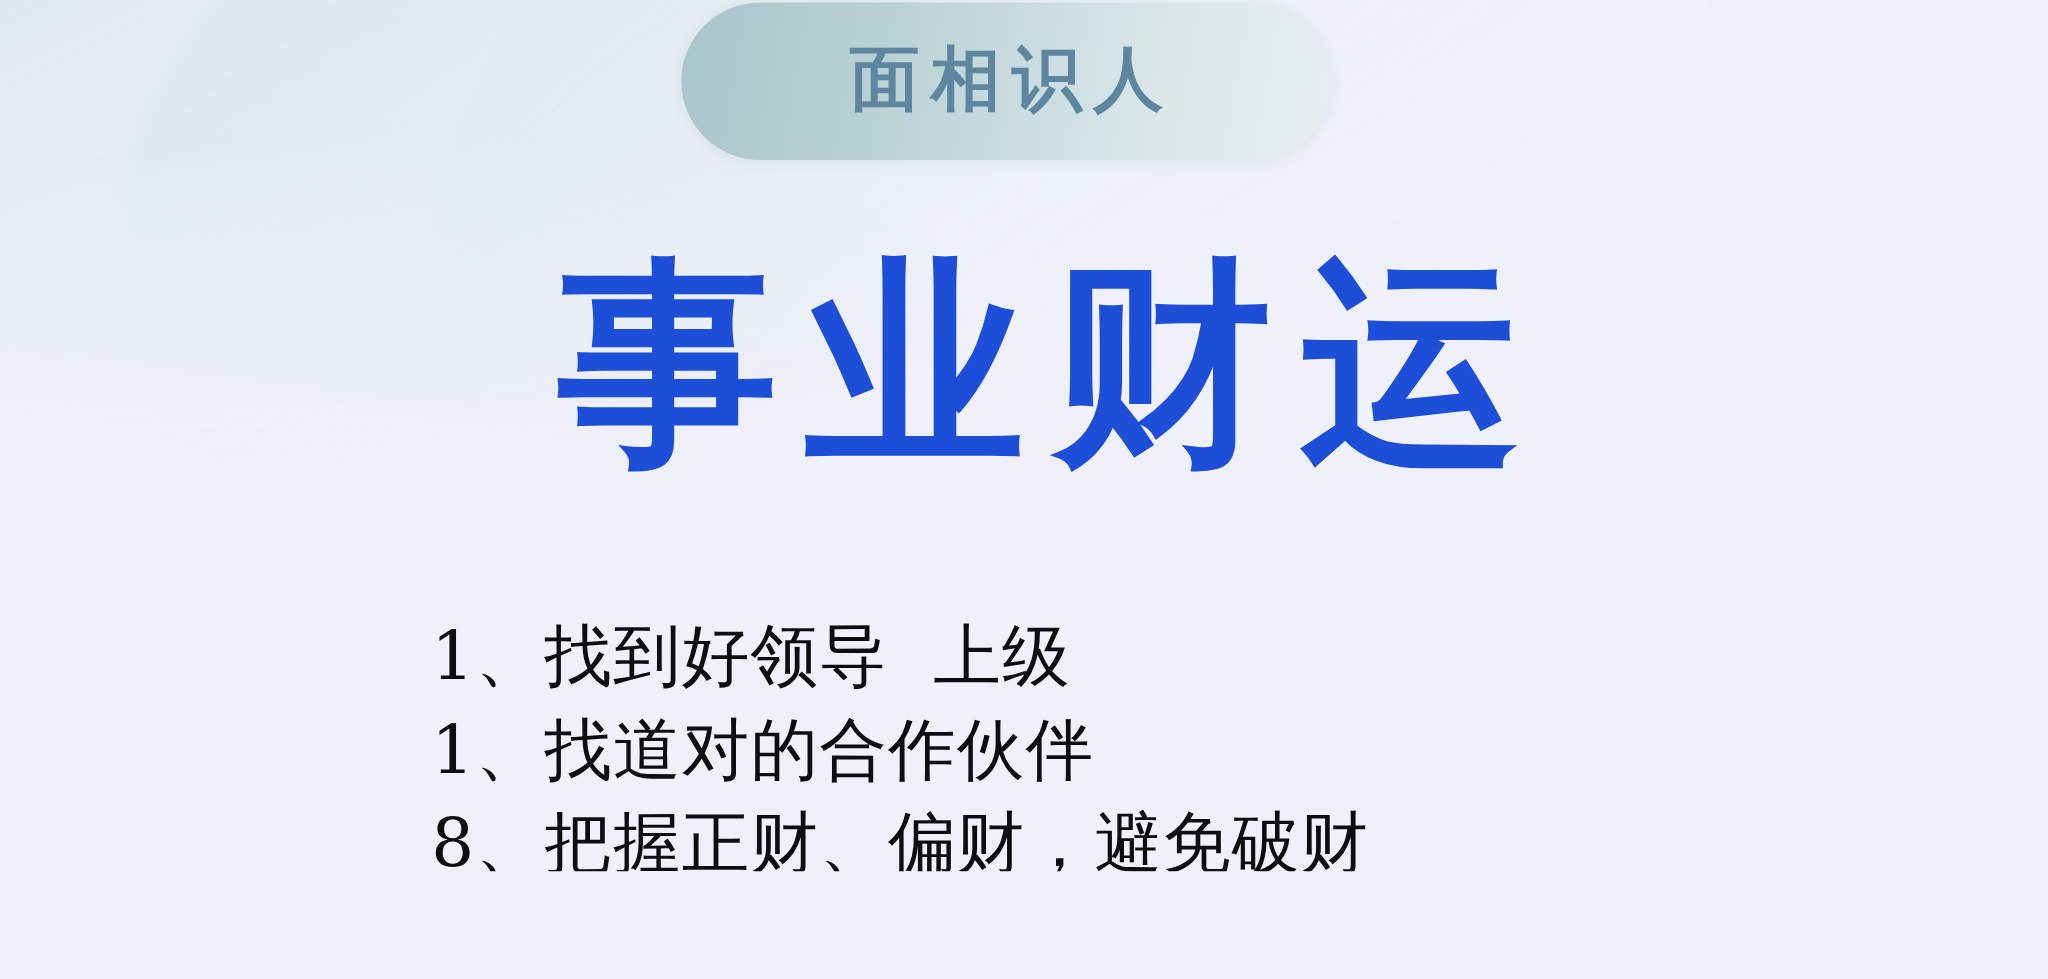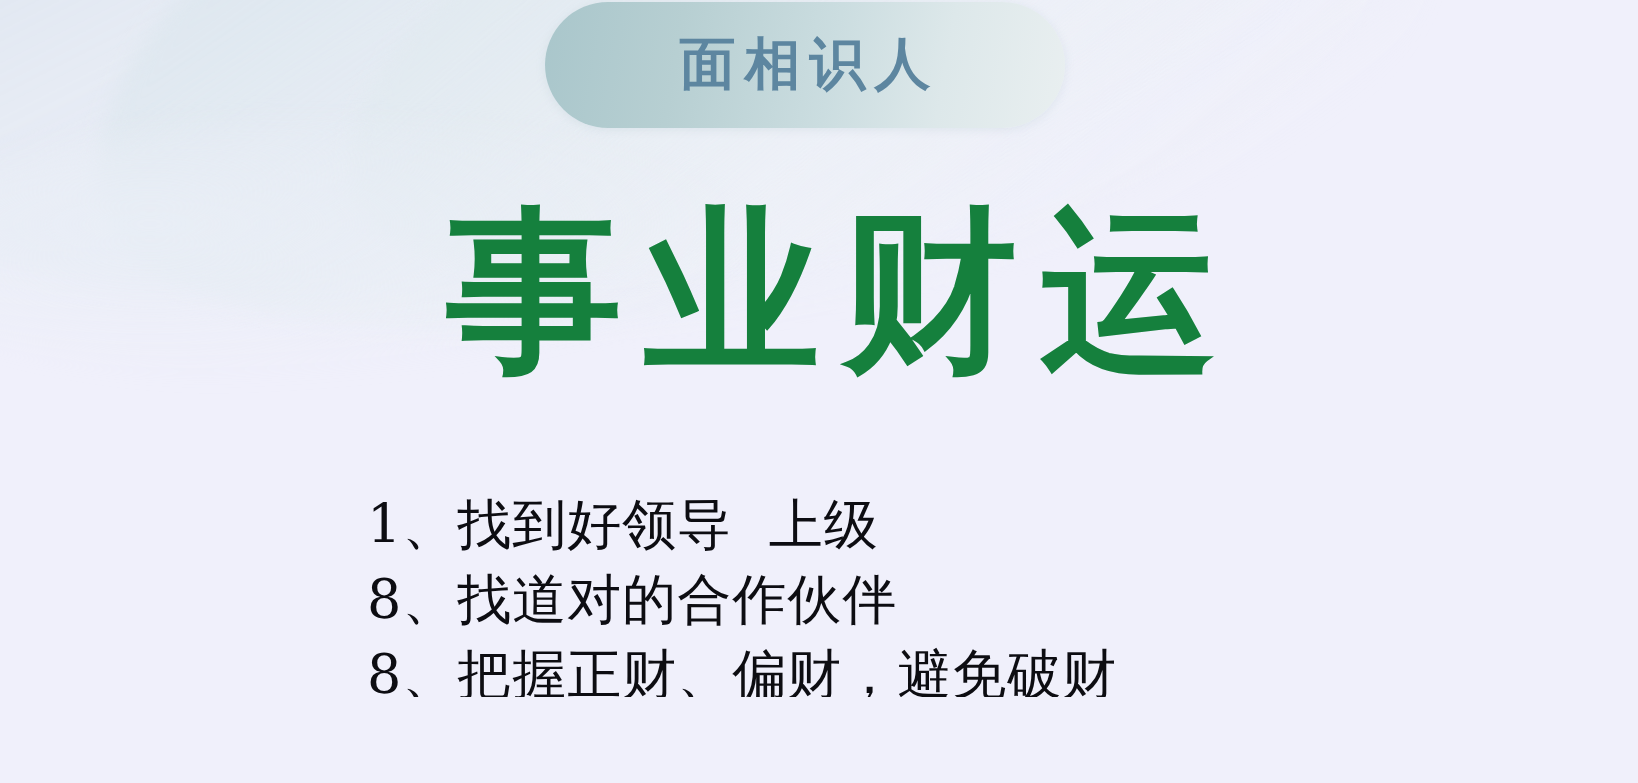--- a/index.html
+++ b/index.html
@@ -115,21 +115,21 @@
     width: 1638px;
     display: flex;
     justify-content: center;
   }
 
   .title {
     font-family: "DejaVu Serif", "Liberation Serif", serif;
     font-size: 176px;
     font-weight: 700;
     line-height: 1.08;
-    color: #15803d;
+    color: #1d4ed8;
     letter-spacing: 22px;
     text-indent: 22px;
     white-space: nowrap;
     user-select: none;
     transform: translateX(12px);
   }
 
   
   .body-list {
     position: absolute;
@@ -138,21 +138,20 @@
     width: 1200px;
   }
 
   .body-line {
     font-family: "DejaVu Serif", "Liberation Serif", serif;
     font-size: 54px;
     line-height: 75px;
     color: #0d0d12;
     white-space: pre;
     letter-spacing: 1px;
-    margin-left: 22px;
   }
 </style>
 </head>
 <body>
 
 <div class="slide">
 
   <div class="bg-layer">
     <div class="wave-a"></div>
     <div class="wave-b"></div>
@@ -163,17 +162,17 @@
   <div class="badge">
     <span class="badge-text">面相识人</span>
   </div>
 
   <div class="title-wrap">
     <div class="title">事业财运</div>
   </div>
 
   <div class="body-list">
     <div class="body-line">1、找到好领导  上级</div>
-    <div class="body-line">8、找道对的合作伙伴</div>
+    <div class="body-line">1、找道对的合作伙伴</div>
     <div class="body-line">8、把握正财、偏财，避免破财</div>
   </div>
 
 </div>
 
 </body></html>

